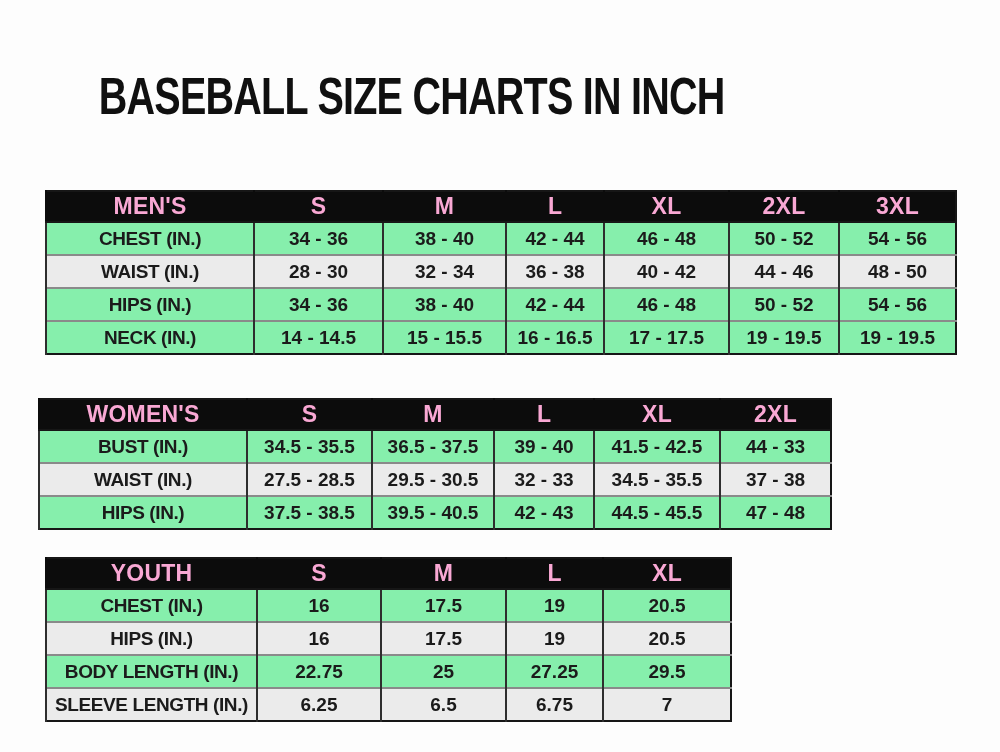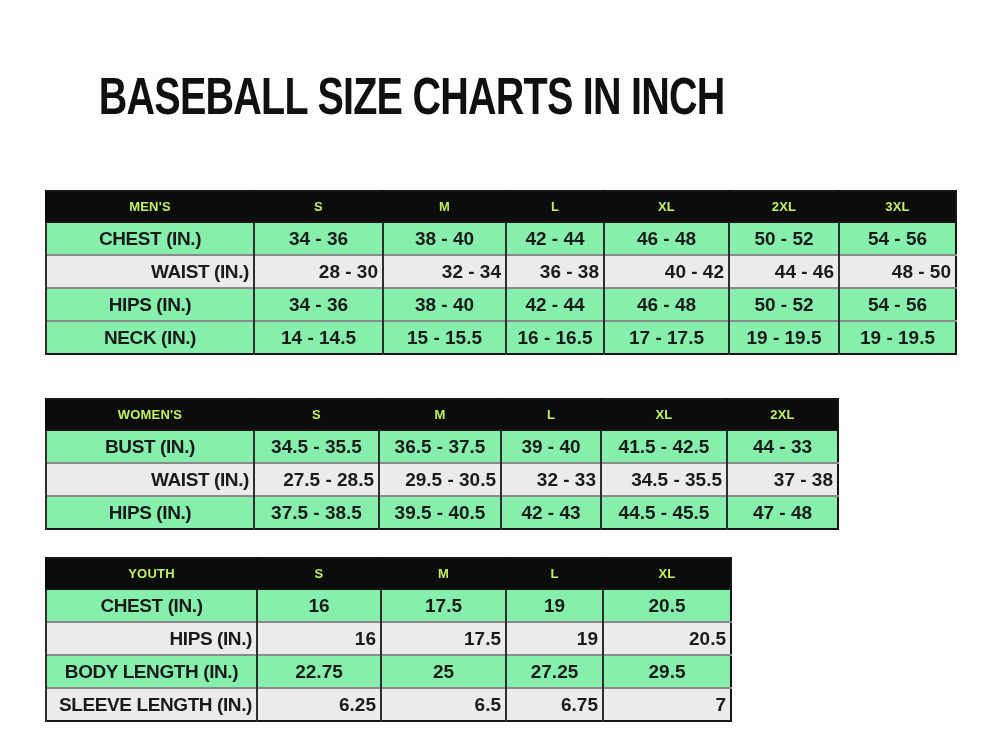--- a/index.html
+++ b/index.html
@@ -28,58 +28,58 @@
     font-size: 52px;
     font-weight: 700;
     letter-spacing: -1px;
     color: #101010;
     transform: scaleX(0.76);
     transform-origin: 50% 50%;
     white-space: nowrap;
   }
   .table-wrap { position: absolute; }
   .table-wrap.t0 { left: 45px; top: 190px; width: 910px; }
-  .table-wrap.t1 { left: 45px; top: 398px; width: 792px; border-radius: 20px; }
+  .table-wrap.t1 { left: 38px; top: 398px; width: 792px; border-radius: 20px; }
   .table-wrap.t2 { left: 45px; top: 557px; width: 685px; }
 
   table.size-table {
     border-collapse: collapse;
     table-layout: fixed;
     width: 100%;
     border: 2px solid #161616;
   }
   table.size-table th, table.size-table td {
     padding: 0 4px;
     text-align: center;
     vertical-align: middle;
     font-weight: 700;
     white-space: nowrap;
     overflow: hidden;
   }
   table.size-table th {
     background: #0c0c0c;
-    color: #bef264;
+    color: #f9a8d4;
     height: 29px;
-    font-size: 13px;
+    font-size: 23px;
     letter-spacing: 0.2px;
     border-left: 2px solid #0c0c0c;
     border-bottom: 2px solid #161616;
   }
   table.size-table td {
     height: 31px;
     font-size: 19px;
     color: #1b1b1b;
     border-left: 2px solid #2e2e2e;
     border-top: 2px solid #8a8a8a;
   }
   table.size-table td:first-child {
     letter-spacing: -0.4px;
   }
   table.size-table tr.row-even td { background: #86efac; }
-  table.size-table tr.row-odd td { background: #ebebeb; text-align: right; }
+  table.size-table tr.row-odd td { background: #ebebeb; }
 </style>
 </head>
 <body>
 
 <div class="page">
   <div class="title-wrap">
     <h1 class="title">BASEBALL SIZE CHARTS IN INCH</h1>
   </div>
 
   <div class="table-wrap t0">

